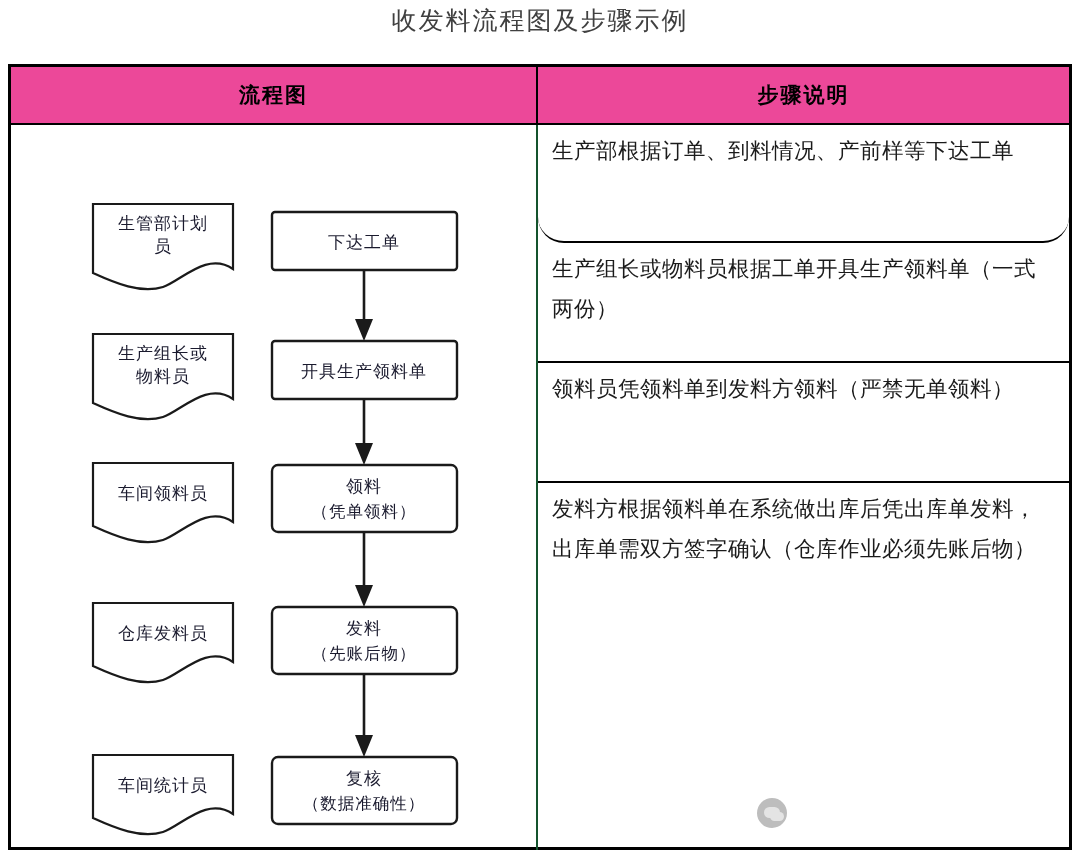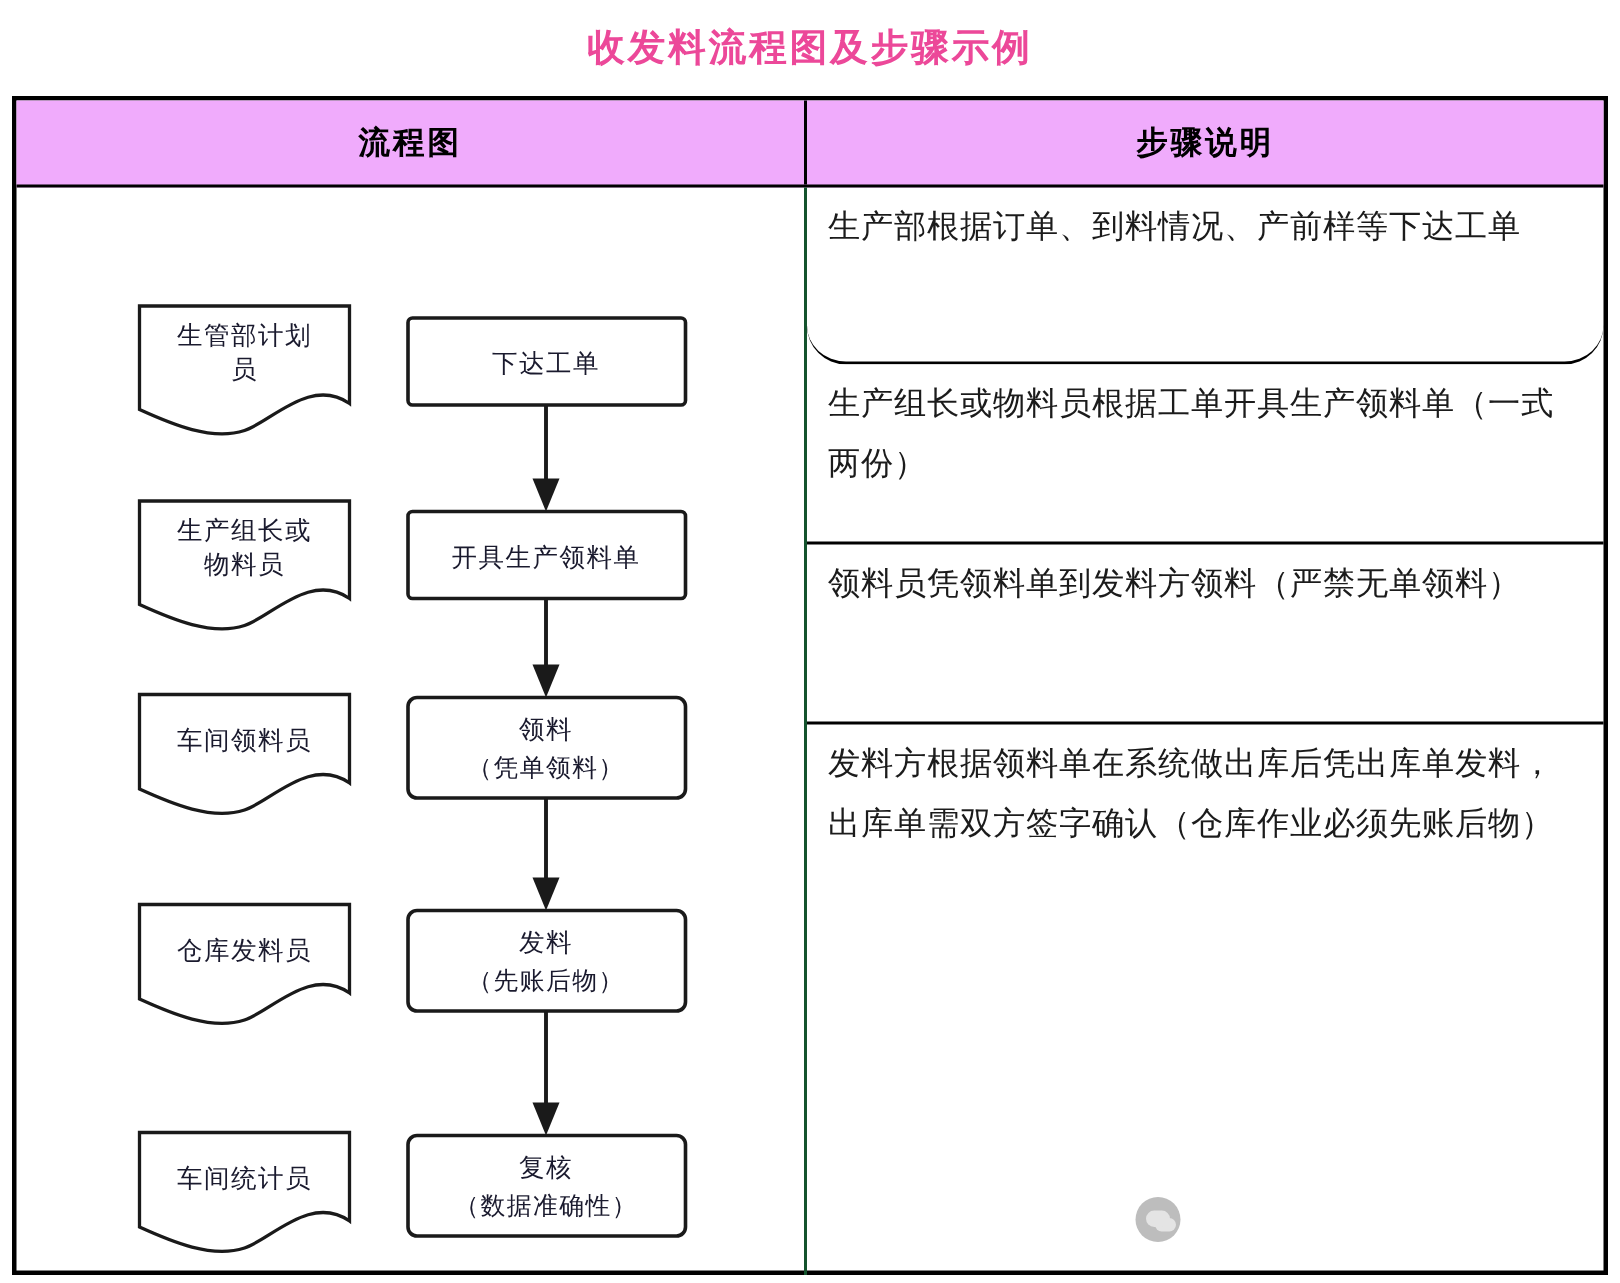--- a/index.html
+++ b/index.html
@@ -13,45 +13,45 @@
     font-family: "Liberation Serif", "DejaVu Serif", serif;
     color: #000000;
     overflow: hidden;
     position: relative;
   }
 
   
   .page-title {
     text-align: center;
     font-size: 25px;
-    font-weight: 700;
+    font-weight: 400;
     letter-spacing: 2px;
     line-height: 1;
-    padding-top: 20px;
+    padding-top: 8px;
     height: 44px;
     box-sizing: border-box;
-    color: #ec4899;
+    color: #404040;
   }
 
   
   .doc-table {
     position: absolute;
     left: 8px;
     top: 64px;
     width: 1064px;
     height: 786px;
     border: 3px solid #000;
     box-sizing: border-box;
     background: #fff;
   }
 
   .table-head {
     display: flex;
     height: 58px;
-    background: #f0abfc;
+    background: #ec4899;
     border-bottom: 2px solid #000;
     box-sizing: border-box;
   }
   .th {
     display: flex;
     align-items: center;
     justify-content: center;
     font-size: 21px;
     font-weight: 700;
     letter-spacing: 2px;

